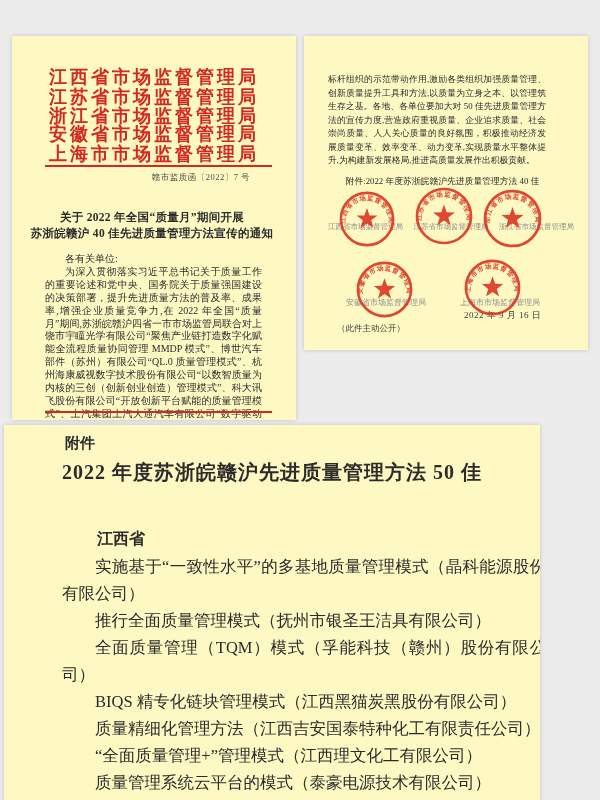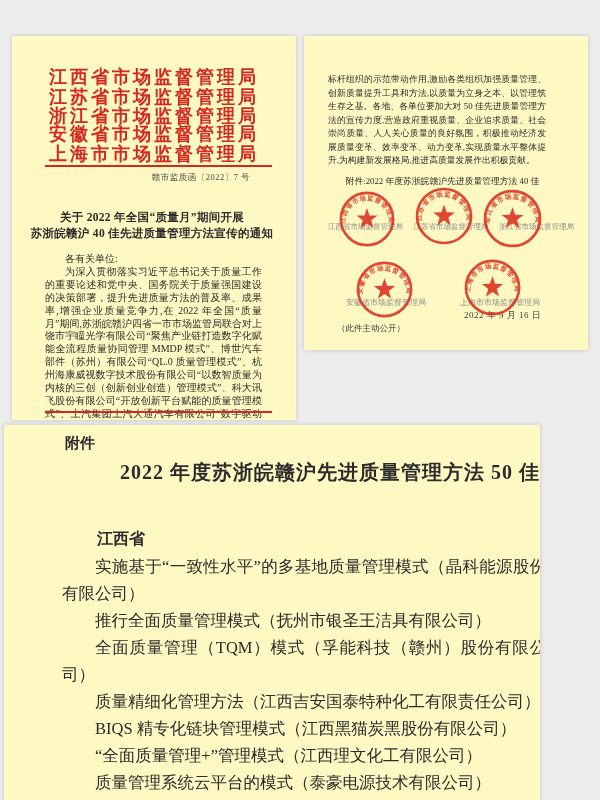--- a/index.html
+++ b/index.html
@@ -47,21 +47,21 @@
   .s2 { left:110px; top:150px; width:60px; height:60px; }
   .s3 { left:178px; top:152px; width:61px; height:61px; }
   .s4 { left:51px;  top:224px; width:59px; height:59px; }
   .s5 { left:159px; top:222px; width:59px; height:59px; }
   .disclosure { position:absolute; top:287px; left:33px; font-size:8.5px; color:#3a3a3a; }
   .pagenum { position:absolute; top:372px; left:34px; font-size:8px; color:#555; letter-spacing:1px; }
 
   
   .attach-label { position:absolute; top:9px; left:61px; font-size:15px; font-weight:bold;
     font-family:"Liberation Sans","DejaVu Sans",sans-serif; }
-  .attach-title { position:absolute; top:34px; left:0; right:0; text-align:right;
+  .attach-title { position:absolute; top:34px; left:0; right:0; text-align:center;
     font-size:20px; font-weight:bold; letter-spacing:1px; }
   .province { position:absolute; top:104px; left:60px; font-size:16px; font-weight:bold;
     text-indent:33px; font-family:"Liberation Sans","DejaVu Sans",sans-serif; }
   .methods { position:absolute; top:128px; left:58px; width:484px; margin:0; padding:0;
     list-style:none; font-size:16.5px; line-height:27px; }
   .methods li { text-indent:2em; text-align:justify; }
 </style>
 </head>
 <body>
 
@@ -150,20 +150,20 @@
   </div>
 
   <div class="page page3">
     <div class="attach-label">附件</div>
     <div class="attach-title">2022 年度苏浙皖赣沪先进质量管理方法 50 佳</div>
     <div class="province">江西省</div>
     <ol class="methods">
       <li>实施基于“一致性水平”的多基地质量管理模式（晶科能源股份有限公司）</li>
       <li>推行全面质量管理模式（抚州市银圣王洁具有限公司）</li>
       <li>全面质量管理（TQM）模式（孚能科技（赣州）股份有限公司）</li>
+      <li>BIQS 精专化链块管理模式（江西黑猫炭黑股份有限公司）</li>
       <li>质量精细化管理方法（江西吉安国泰特种化工有限责任公司）</li>
-      <li>BIQS 精专化链块管理模式（江西黑猫炭黑股份有限公司）</li>
       <li>“全面质量管理+”管理模式（江西理文化工有限公司）</li>
       <li>质量管理系统云平台的模式（泰豪电源技术有限公司）</li>
     </ol>
   </div>
 
 </div>
 
 </body></html>

